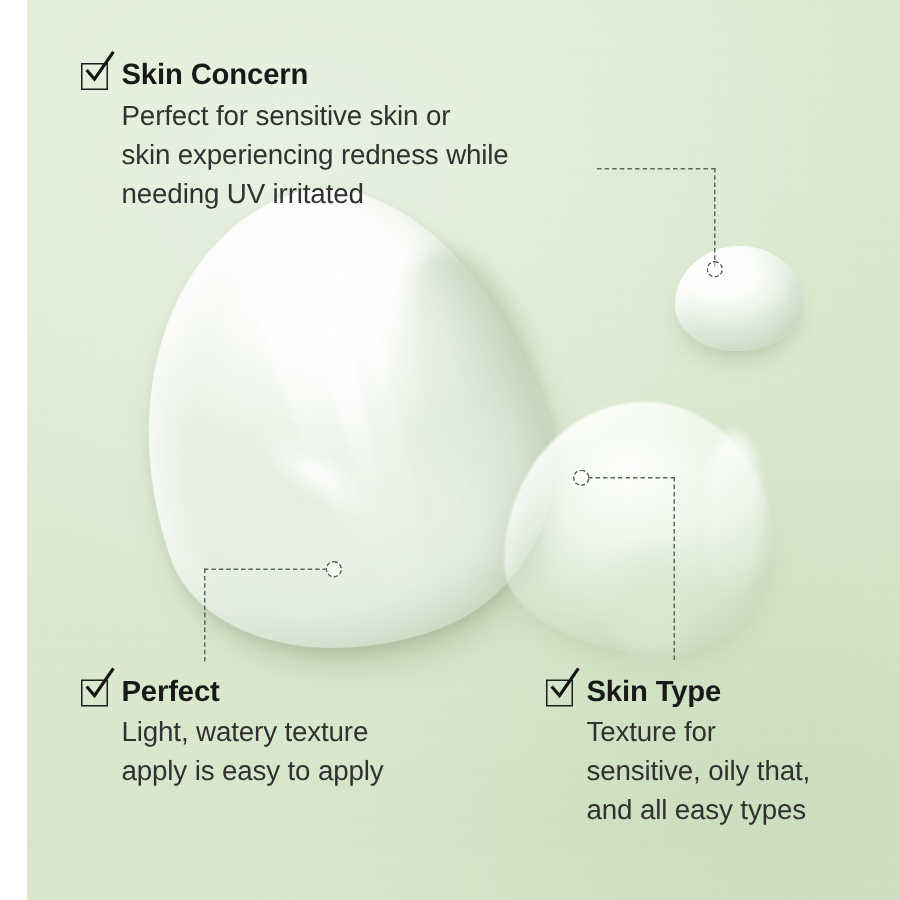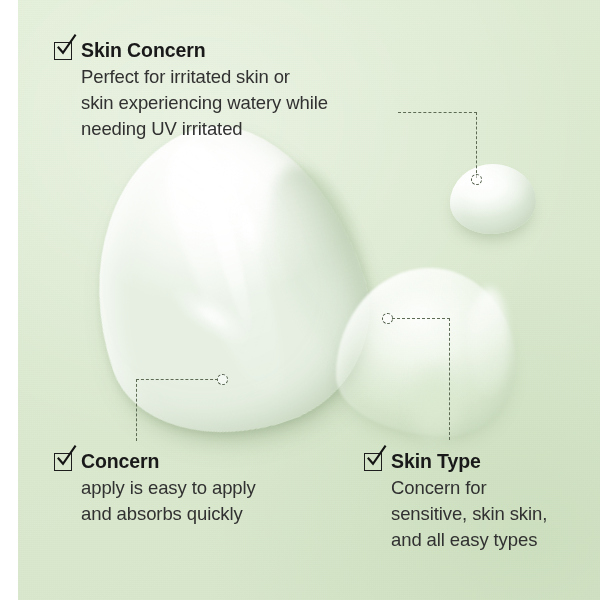--- a/index.html
+++ b/index.html
@@ -304,50 +304,50 @@
   <div class="callout" id="callout-concern">
     <div class="callout-head">
       <span class="checkbox">
         <svg viewBox="0 0 20 20">
           <path d="M2.5 9.5 L7 14.8 L19 -2.5" fill="none" stroke="#141414" stroke-width="2.1" stroke-linecap="square"></path>
         </svg>
       </span>
       <span class="callout-title">Skin Concern</span>
     </div>
     <div class="callout-body">
-      <div>Perfect for irritated skin or</div>
-      <div>skin experiencing watery while</div>
+      <div>Perfect for sensitive skin or</div>
+      <div>skin experiencing redness while</div>
       <div>needing UV irritated</div>
     </div>
   </div>
 
   <div class="callout" id="callout-texture">
     <div class="callout-head">
       <span class="checkbox">
         <svg viewBox="0 0 20 20">
           <path d="M2.5 9.5 L7 14.8 L19 -2.5" fill="none" stroke="#141414" stroke-width="2.1" stroke-linecap="square"></path>
         </svg>
       </span>
-      <span class="callout-title">Concern</span>
+      <span class="callout-title">Perfect</span>
     </div>
     <div class="callout-body">
+      <div>Light, watery texture</div>
       <div>apply is easy to apply</div>
-      <div>and absorbs quickly</div>
     </div>
   </div>
 
   <div class="callout" id="callout-skintype">
     <div class="callout-head">
       <span class="checkbox">
         <svg viewBox="0 0 20 20">
           <path d="M2.5 9.5 L7 14.8 L19 -2.5" fill="none" stroke="#141414" stroke-width="2.1" stroke-linecap="square"></path>
         </svg>
       </span>
       <span class="callout-title">Skin Type</span>
     </div>
     <div class="callout-body">
-      <div>Concern for</div>
-      <div>sensitive, skin skin,</div>
+      <div>Texture for</div>
+      <div>sensitive, oily that,</div>
       <div>and all easy types</div>
     </div>
   </div>
 
 </div>
 
 </body></html>

